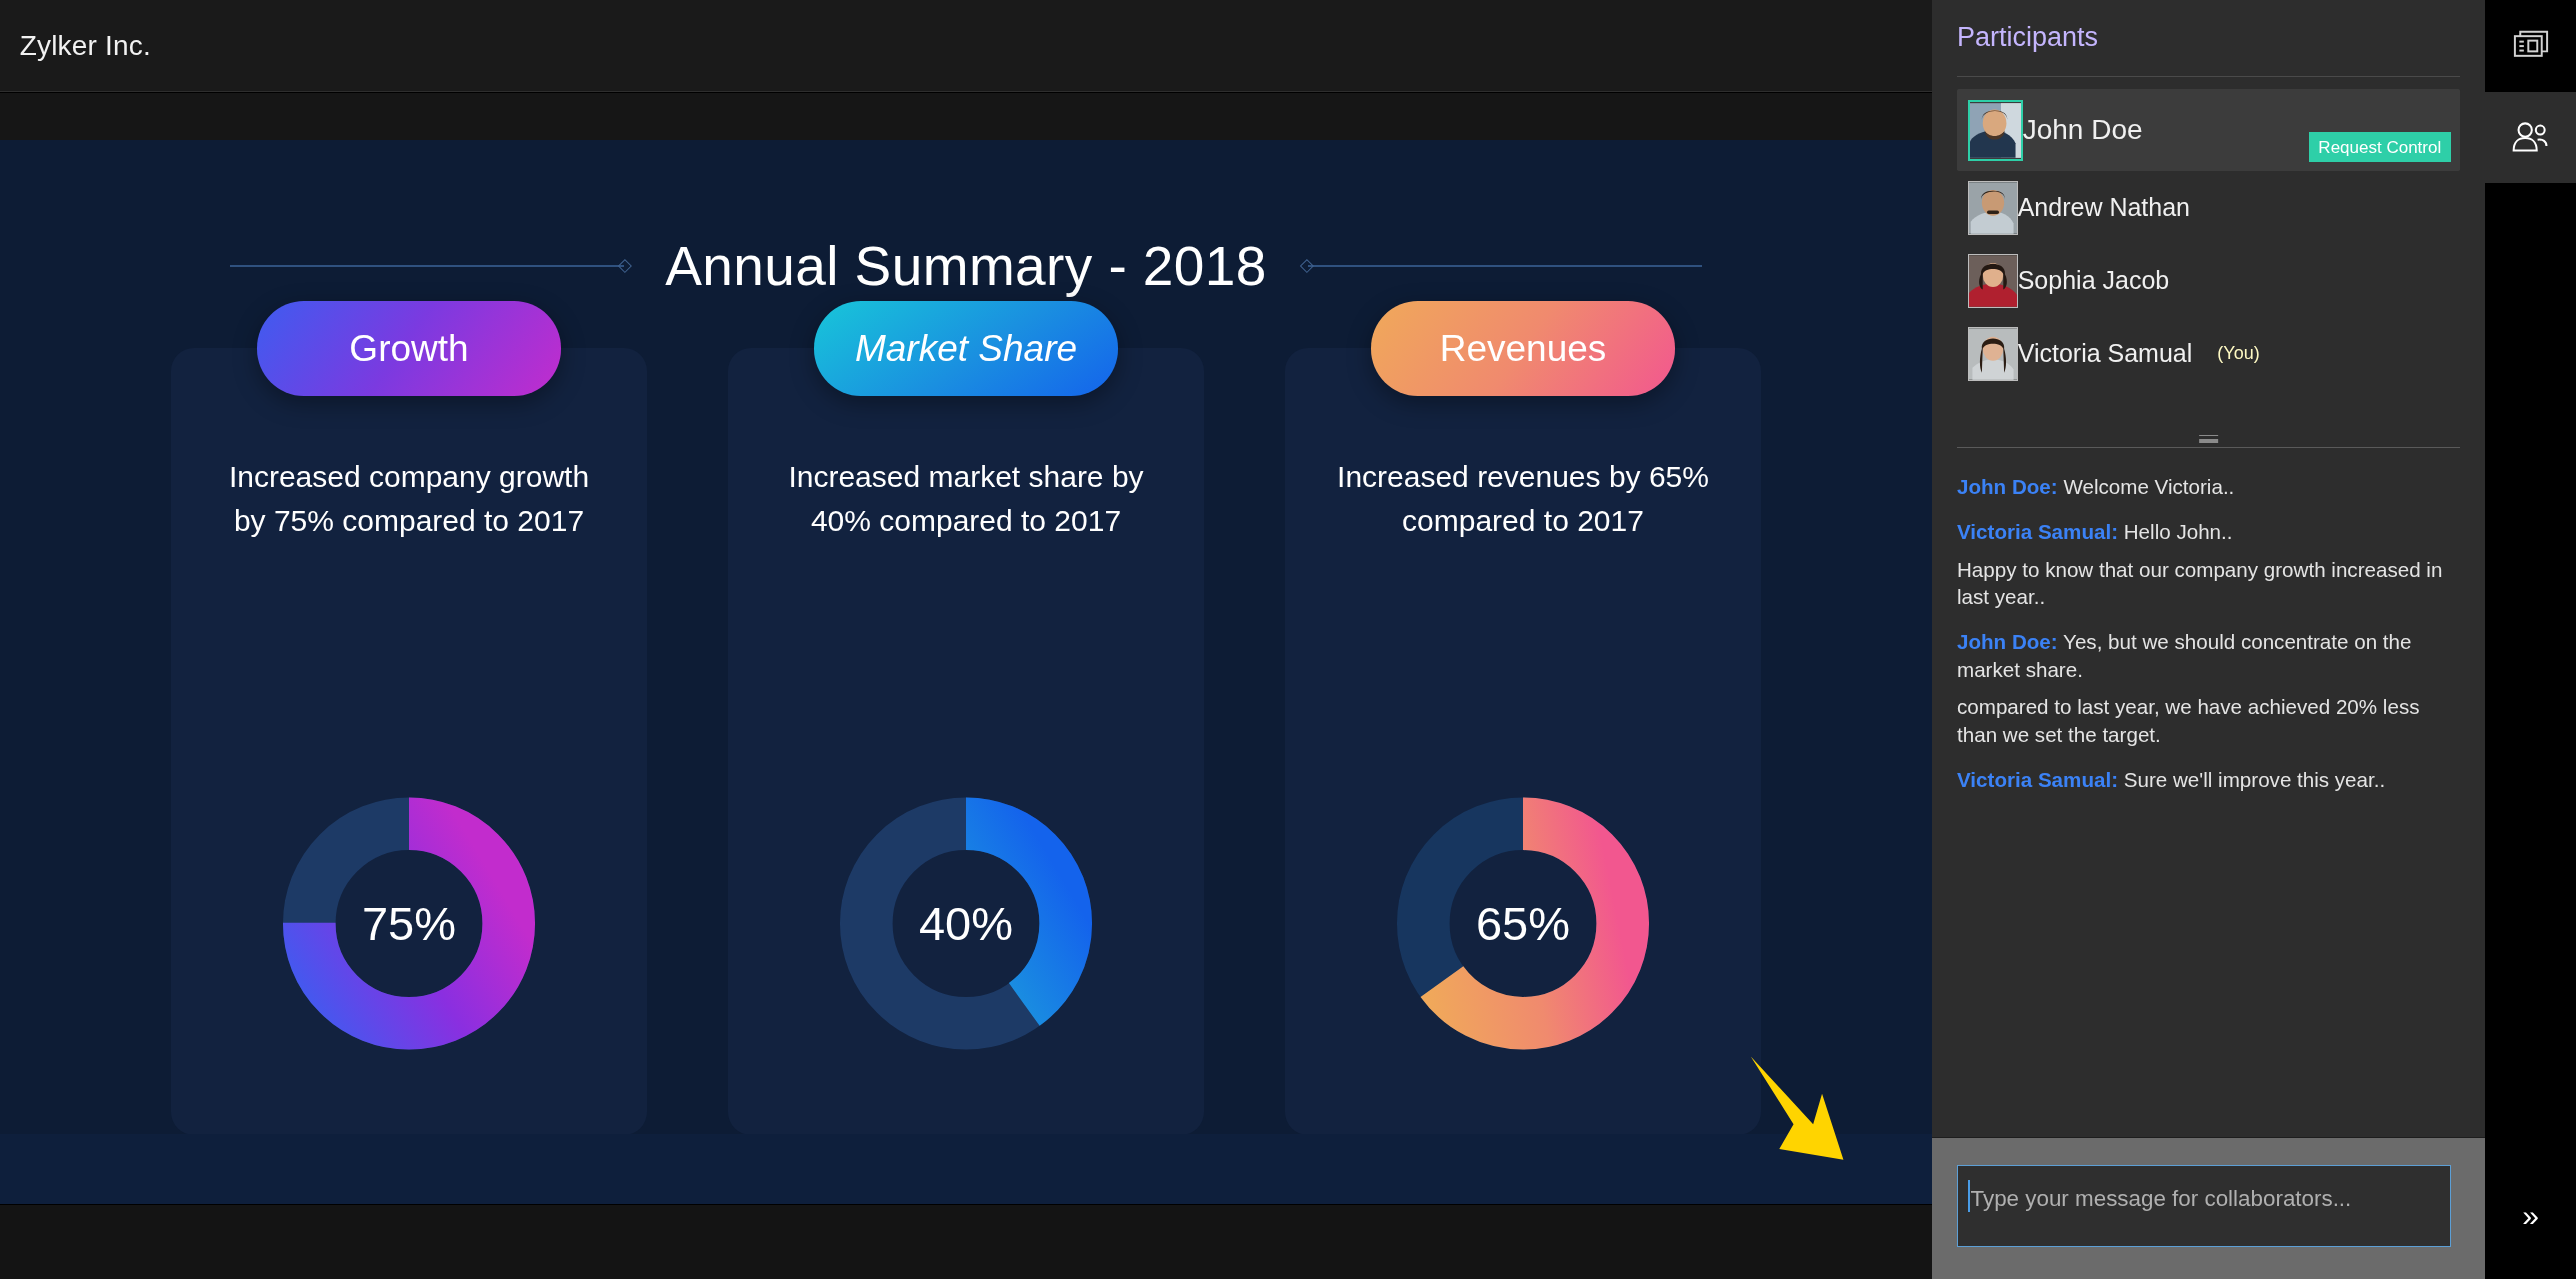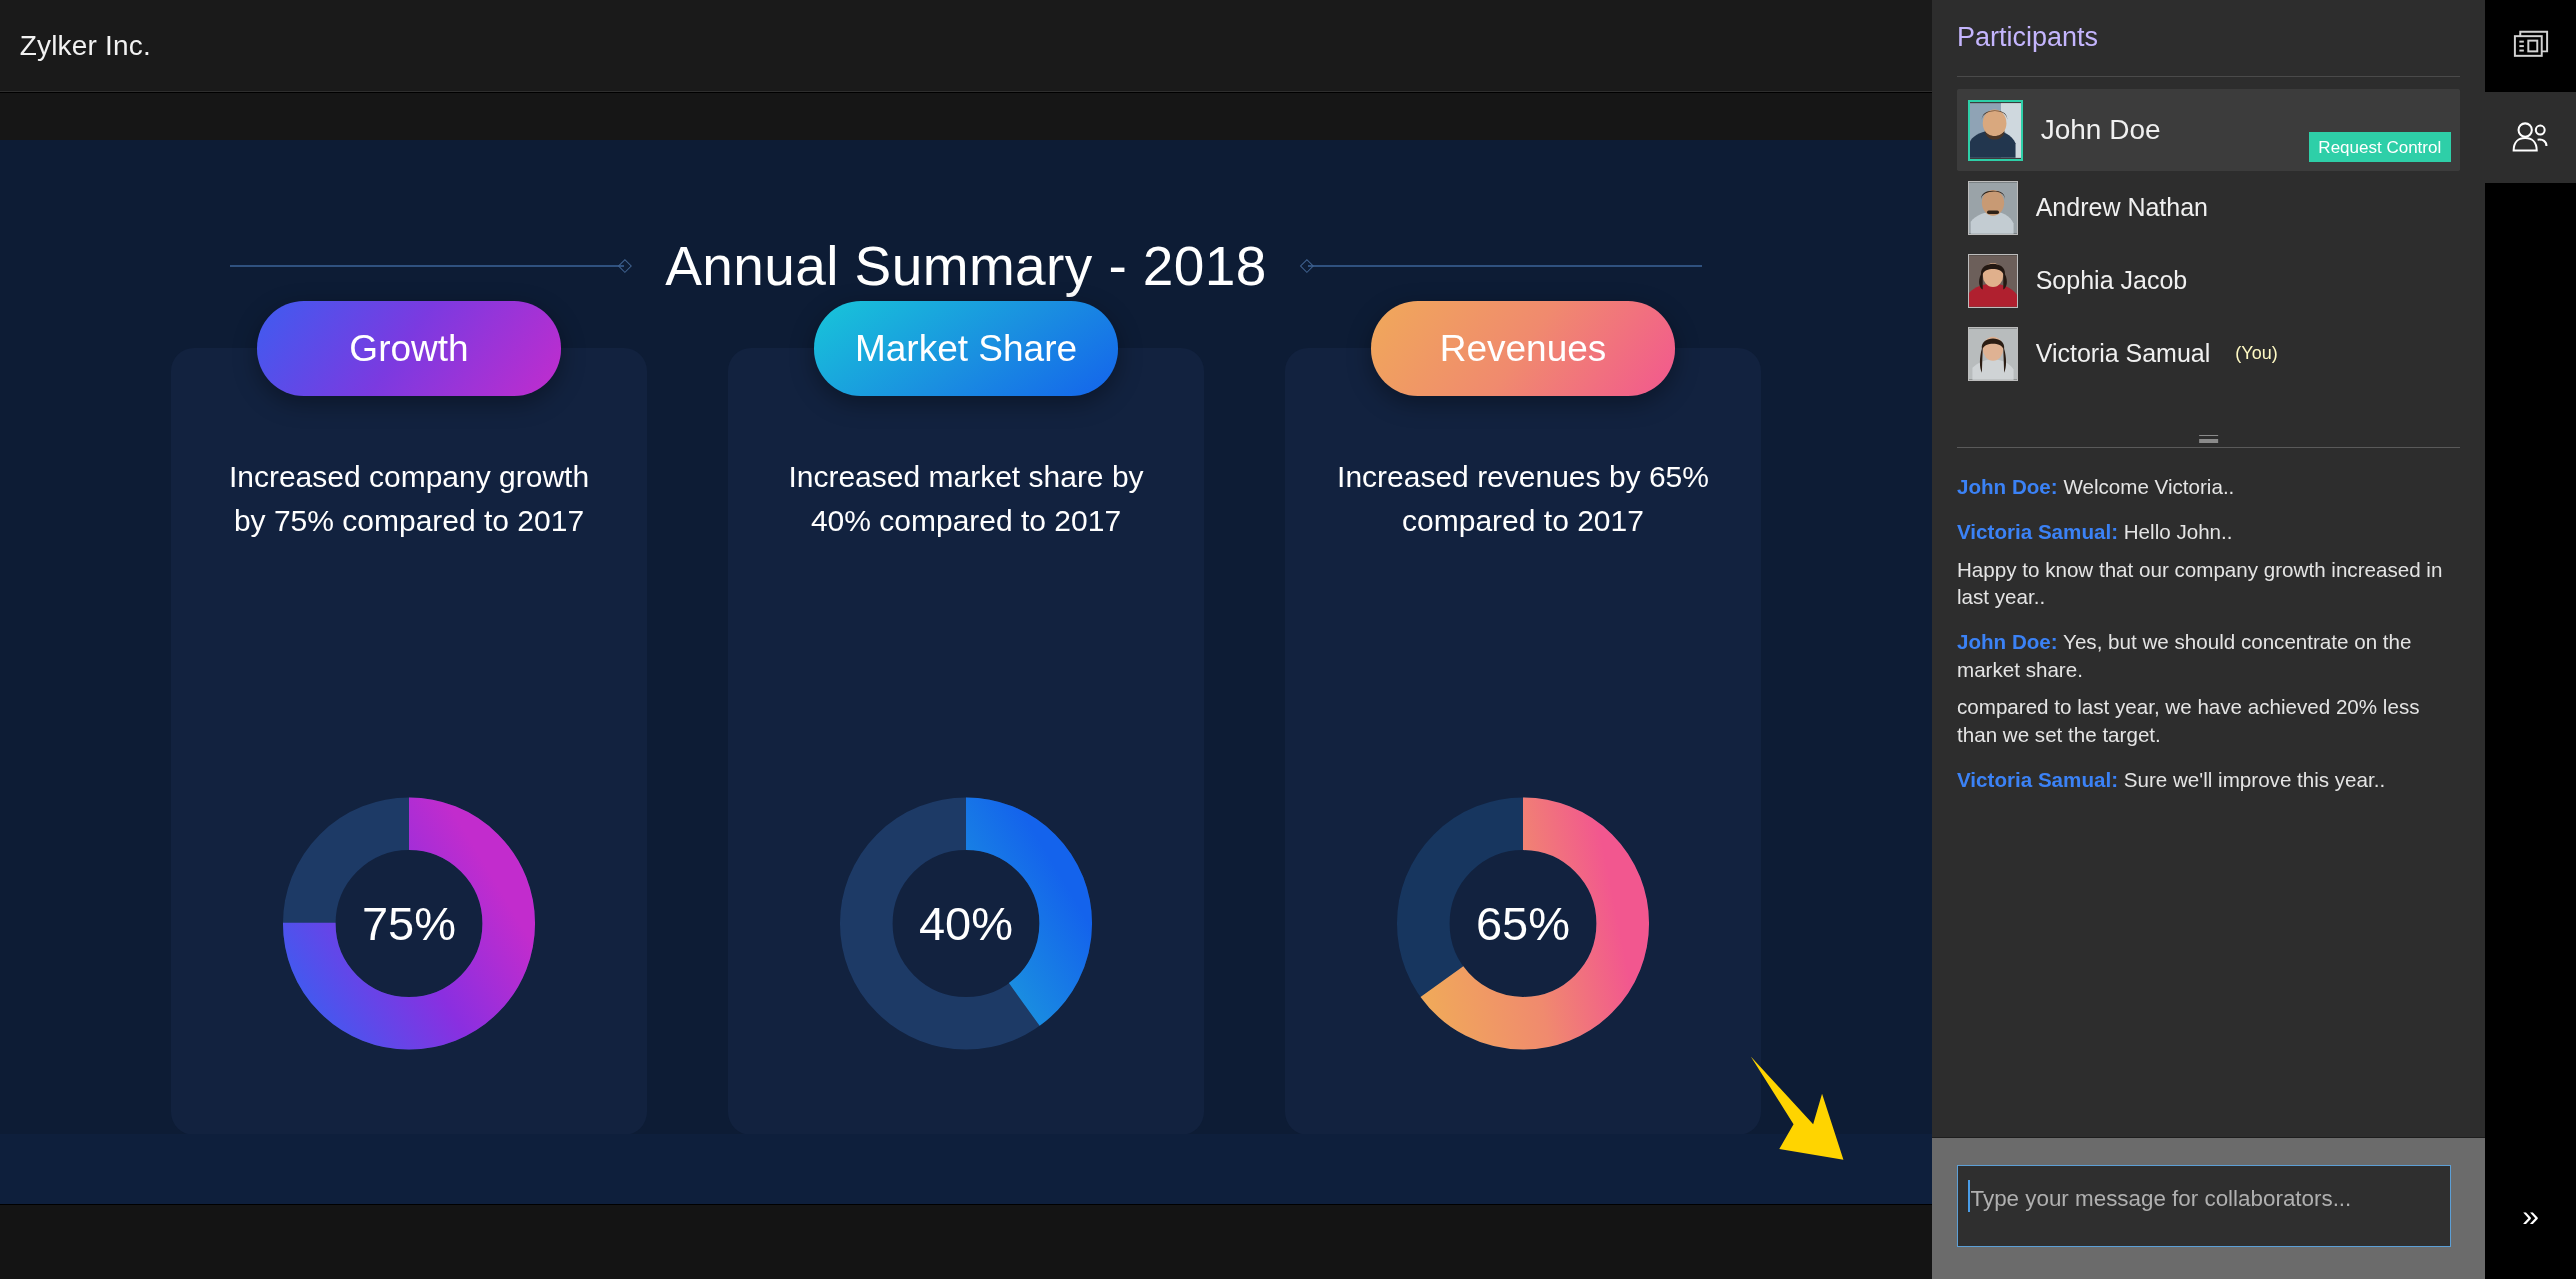--- a/index.html
+++ b/index.html
@@ -79,21 +79,21 @@
   }
   .pill {
     position: absolute; top: -47px; left: 50%; transform: translateX(-50%);
     min-width: 304px; height: 95px; border-radius: 47px;
     display: flex; align-items: center; justify-content: center;
     color: #fff; font-size: 37px; font-weight: 400;
     box-shadow: 0 7.2px 23px rgba(0,0,0,.35);
     padding: 0 38px; white-space: nowrap;
   }
   .pill.growth   { background: linear-gradient(125deg,#3e5cf0 0%, #7b3ae0 48%, #c22ccd 100%); }
-  .pill.market   { background: linear-gradient(145deg,#18c6d9 0%, #1a8fe0 55%, #1463ec 100%); }
+  .pill.market   { background: linear-gradient(145deg,#18c6d9 0%, #1a8fe0 55%, #1463ec 100%); font-style: italic; }
   .pill.revenue  { background: linear-gradient(125deg,#f0a95a 0%, #f08a6e 50%, #f2578f 100%); }
 
   .card-desc {
     margin-top: 107px; width: 376px; text-align: center;
     color: #ffffff; font-size: 30px; font-weight: 300; line-height: 1.46;
   }
   .donut-wrap {
     position: absolute; left: 50%; bottom: 73px; transform: translateX(-50%);
     width: 277px; height: 277px; text-align: right;
   }
@@ -127,21 +127,21 @@
     height: 73px; padding: 0 10.7px; position: relative;
   }
   .p-row.active { background: #3c3c3c; border-radius: 1.8px; height: 82px; }
   .avatar {
     width: 50px; height: 54px; flex: 0 0 50px;
     border: 1.8px solid #bdbdbd; overflow: hidden; position: relative;
   }
   .p-row.active .avatar { width: 55px; height: 61px; flex:0 0 55px; border: 2.7px solid #2ecfa8; }
   .avatar svg { display:block; width:100%; height:100%; }
   .p-name {
-    color: #f0f0f0; font-size: 25px; margin-left: 18px; font-weight: 400;
+    color: #f0f0f0; font-size: 25px; font-weight: 400;
   }
   .p-row.active .p-name { font-size: 28px; }
   .you-tag { color: #fef9c3; font-size: 18px; margin-left: 25px; }
   .req-btn {
     position: absolute; right: 9px; bottom: 9px;
     background: #2ecfa8; color: #ffffff;
     font-size: 17px; padding: 6.3px 9.8px; border: none;
     font-family: inherit; cursor: pointer; line-height: 1;
   }
 

